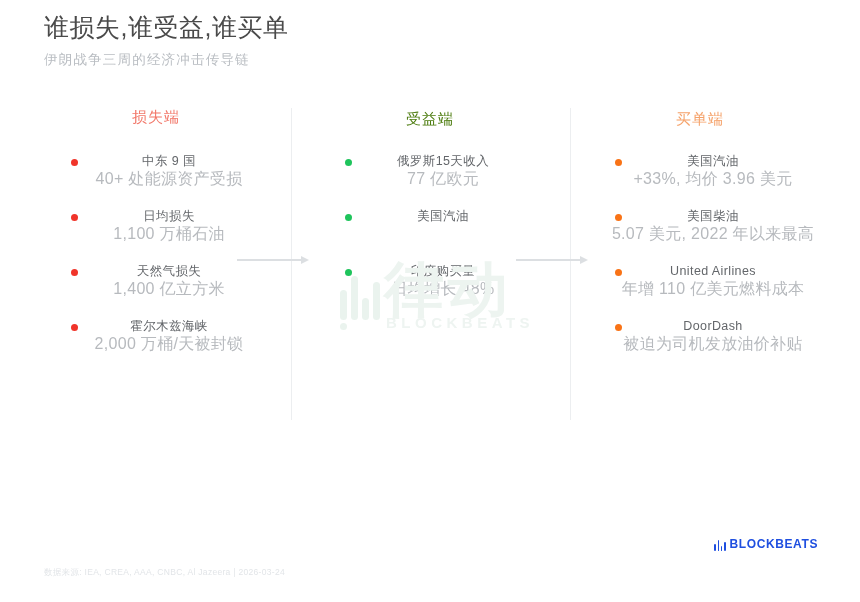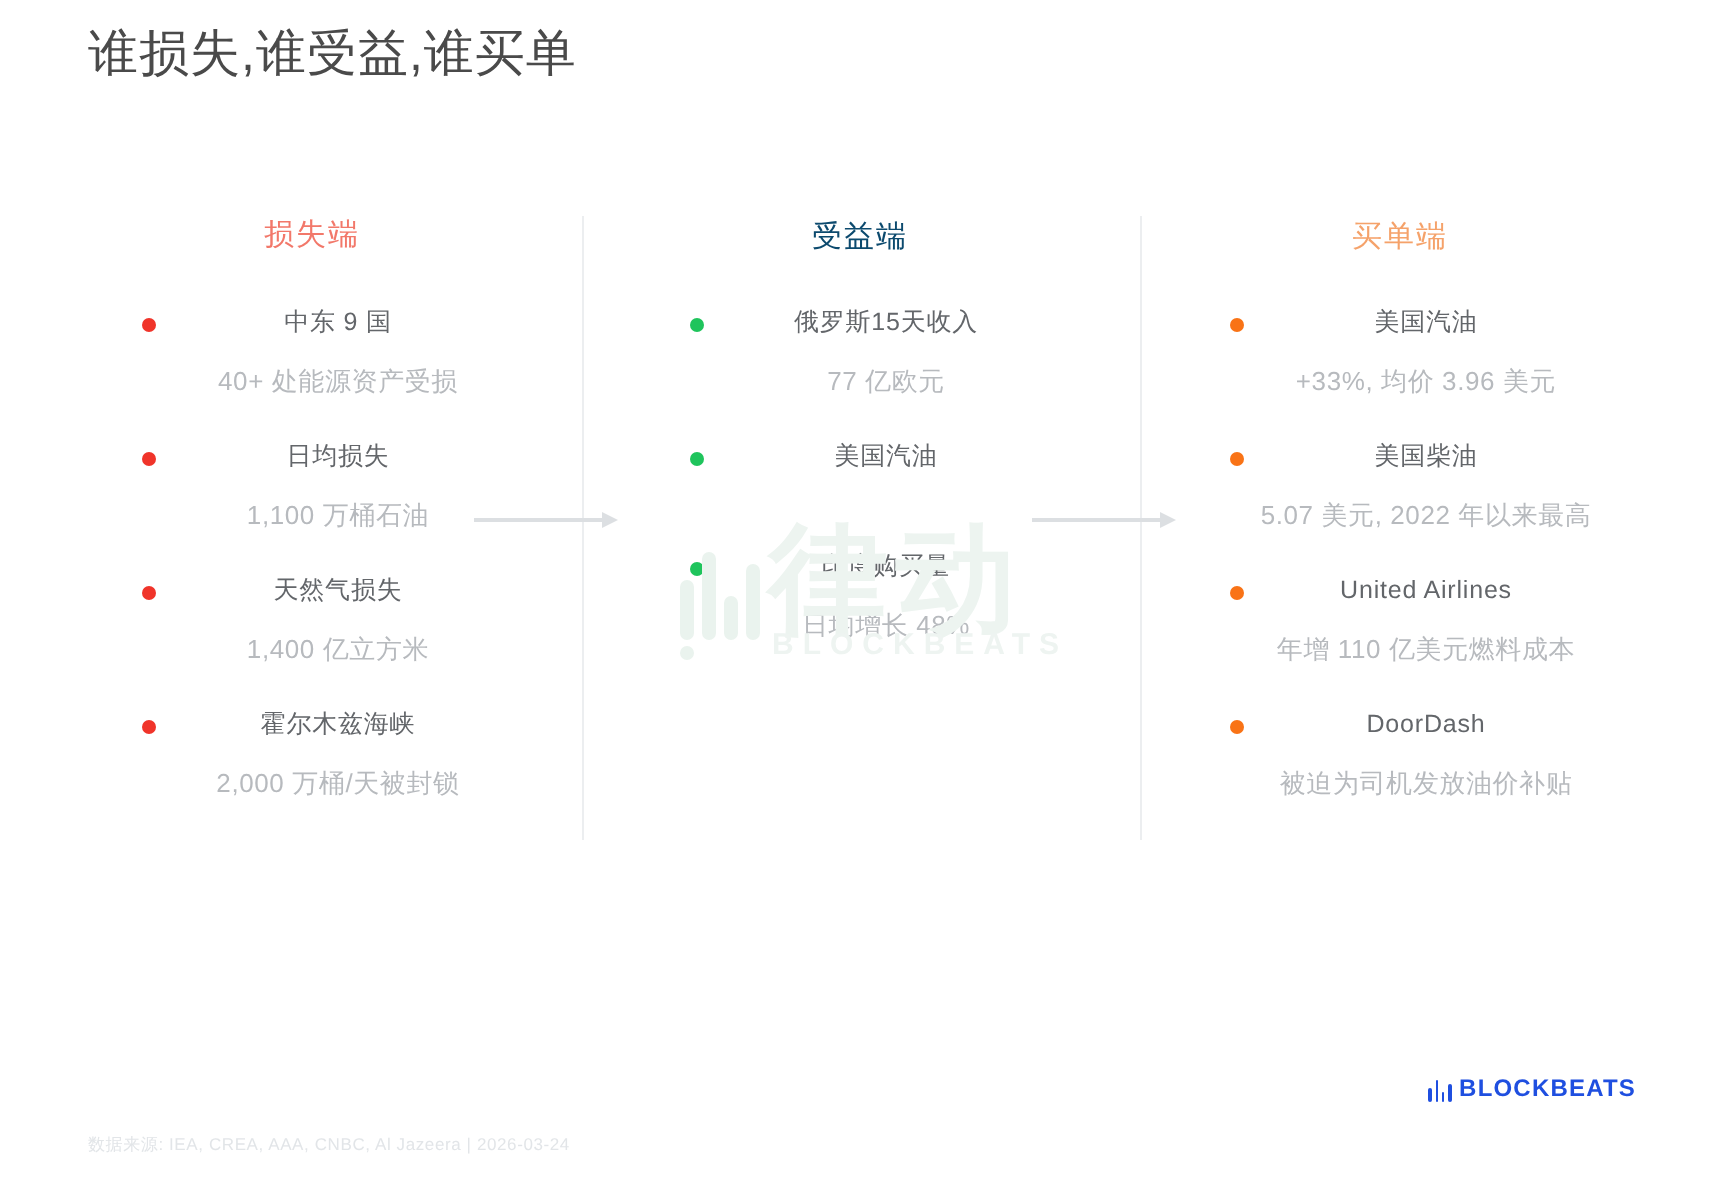--- a/index.html
+++ b/index.html
@@ -99,21 +99,21 @@
 
   .col-head {
     text-align: center;
     font-size: 15px;
     line-height: 22px;
     font-weight: 400;
     letter-spacing: 1px;
     margin-bottom: 22px;
   }
   .col.c1 .col-head { color: #f2786a; font-family: Liberation Mono, monospace; }
-  .col.c2 .col-head { color: #0c4a6e; }
+  .col.c2 .col-head { color: #4d7c0f; }
   .col.c3 .col-head { color: #f5a26a; }
 
   .items { position: relative; }
   .item {
     position: relative;
     padding: 0 0 0 0;
     margin-bottom: 21px;
     min-height: 34px;
   }
   .bullet {
@@ -133,26 +133,26 @@
     text-align: center;
   }
   .item-label {
     font-size: 12.5px;
     line-height: 18px;
     color: #63666a;
     font-weight: 400;
     letter-spacing: 0.4px;
   }
   .item-value {
-    font-size: 13px;
+    font-size: 16px;
     line-height: 15px;
     color: #b7babe;
     font-weight: 400;
     letter-spacing: 0.3px;
-    margin-top: 13px;
+    margin-top: 1px;
   }
 
   
   .watermark {
     position: absolute;
     left: 340px;
     top: 266px;
     width: 200px;
     height: 70px;
     pointer-events: none;
@@ -248,20 +248,21 @@
     letter-spacing: 0.6px;
   }
 </style>
 </head>
 <body>
 
 <div class="slide">
 
   <div class="header">
     <div class="title">谁损失,谁受益,谁买单</div>
+    <div class="subtitle">伊朗战争三周的经济冲击传导链</div>
   </div>
 
   <div class="columns">
 
     <div class="divider d1"></div>
     <div class="divider d2"></div>
 
     <div class="arrow a1">
       <span class="shaft"></span>
       <span class="head"></span>

